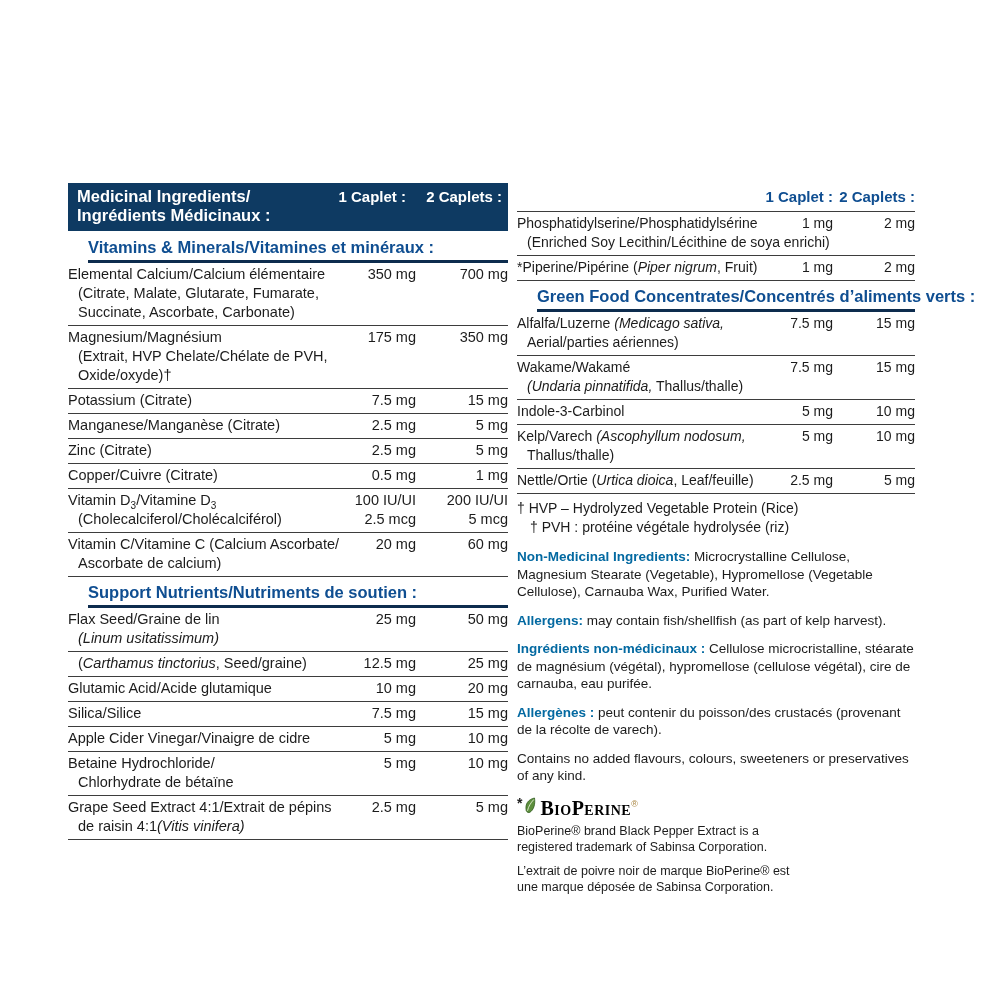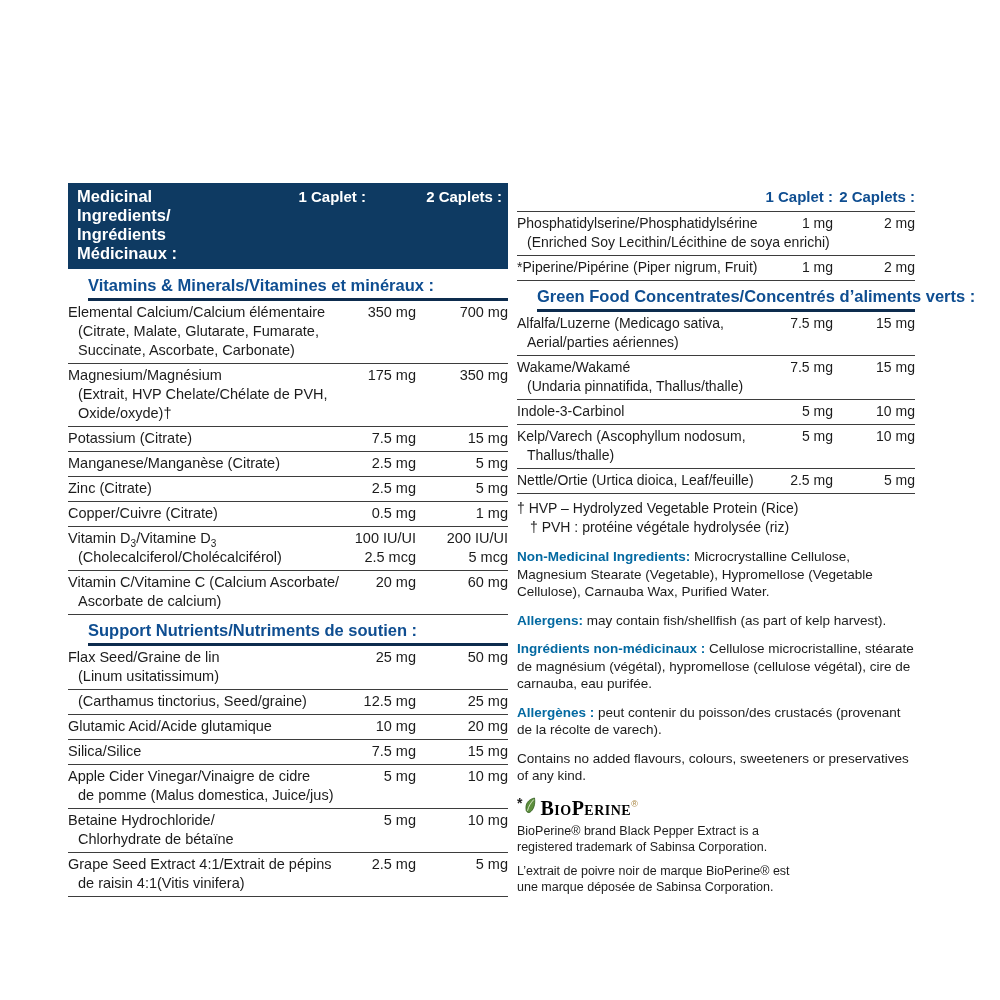--- a/index.html
+++ b/index.html
@@ -8,21 +8,21 @@
     font-family:"Liberation Sans", sans-serif;color:#1c1c1c;
     position:relative;overflow:hidden;
   }
   .col{position:absolute;top:183px;}
   .col-left{left:68px;width:440px;}
   .col-right{left:517px;width:398px;}
 
   
   .bar{
     background:#0e3a62;color:#ffffff;display:flex;align-items:flex-start;
-    padding:4px 6px 6px 9px;font-weight:bold;gap:40px;
+    padding:4px 6px 6px 9px;font-weight:bold;
   }
   .bar .t{flex:1;font-size:16.5px;line-height:19px;min-width:0;}
   .bar .c{text-align:right;font-size:15px;line-height:19px;white-space:nowrap;}
   .bar .c1{width:92px;}
   .bar .c2{width:92px;padding-left:4px;}
 
   
   .section-title{
     color:#0f4e91;font-weight:bold;font-size:16.5px;line-height:19px;
     padding:6px 0 3px 0;border-bottom:3px solid #0d2c4e;white-space:nowrap;margin-left:20px;
@@ -31,21 +31,21 @@
 
   
   .row{
     display:grid;border-bottom:1.5px solid #3d3d3d;padding:2px 0 3px 0;
   }
   .col-left .row{grid-template-columns:1fr 88px 92px;font-size:14.5px;}
   .col-right .row{grid-template-columns:1fr 86px 82px;font-size:14px;}
   .name{min-width:0;}
   .line{white-space:nowrap;line-height:19px;}
   .cont{padding-left:10px;}
-  .it{}
+  .it{font-style:italic;}
   sub{font-size:10px;line-height:0;}
   .val{text-align:right;white-space:pre-line;line-height:19px;}
 
   
   .rhead{
     display:grid;grid-template-columns:1fr 86px 82px;
     color:#0f4e91;font-weight:bold;font-size:15px;line-height:19px;
     padding:4px 0 5px 0;border-bottom:1.5px solid #3d3d3d;
   }
   .rhead span{text-align:right;white-space:nowrap;}
@@ -175,21 +175,20 @@
       <div class="row">
         <div class="name">
           <div class="line"><span>Silica/Silice</span></div>
         </div>
         <div class="val">7.5 mg</div>
         <div class="val">15 mg</div>
       </div>
       <div class="row">
         <div class="name">
           <div class="line"><span>Apple Cider Vinegar/Vinaigre de cidre</span></div>
-          <div class="line cont"><span>de pomme (</span><span class="it">Malus domestica</span><span>, Juice/jus)</span></div>
         </div>
         <div class="val">5 mg</div>
         <div class="val">10 mg</div>
       </div>
       <div class="row">
         <div class="name">
           <div class="line"><span>Betaine Hydrochloride/</span></div>
           <div class="line cont"><span>Chlorhydrate de bétaïne</span></div>
         </div>
         <div class="val">5 mg</div>

